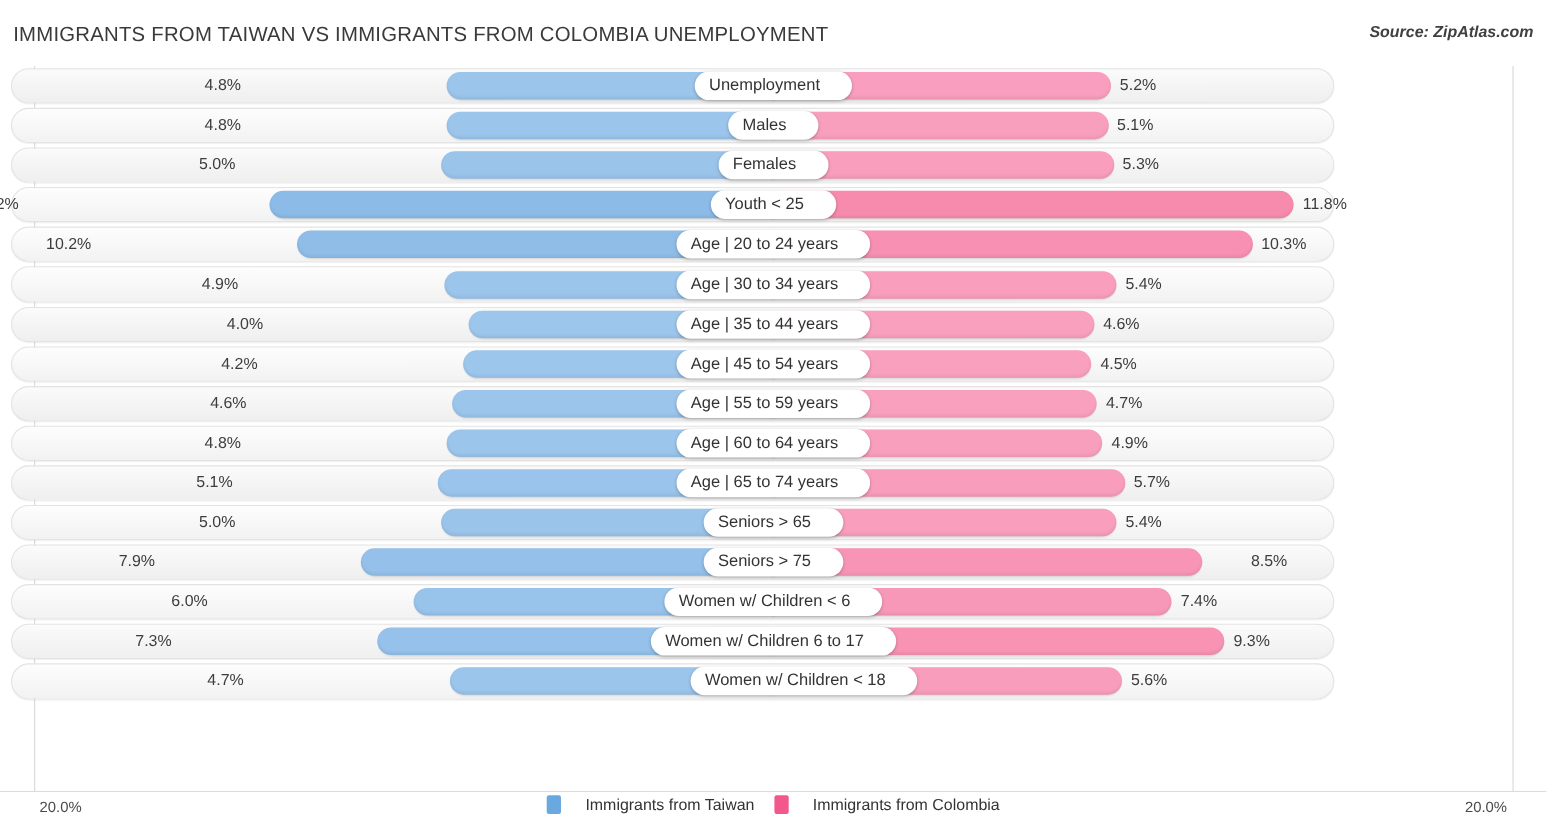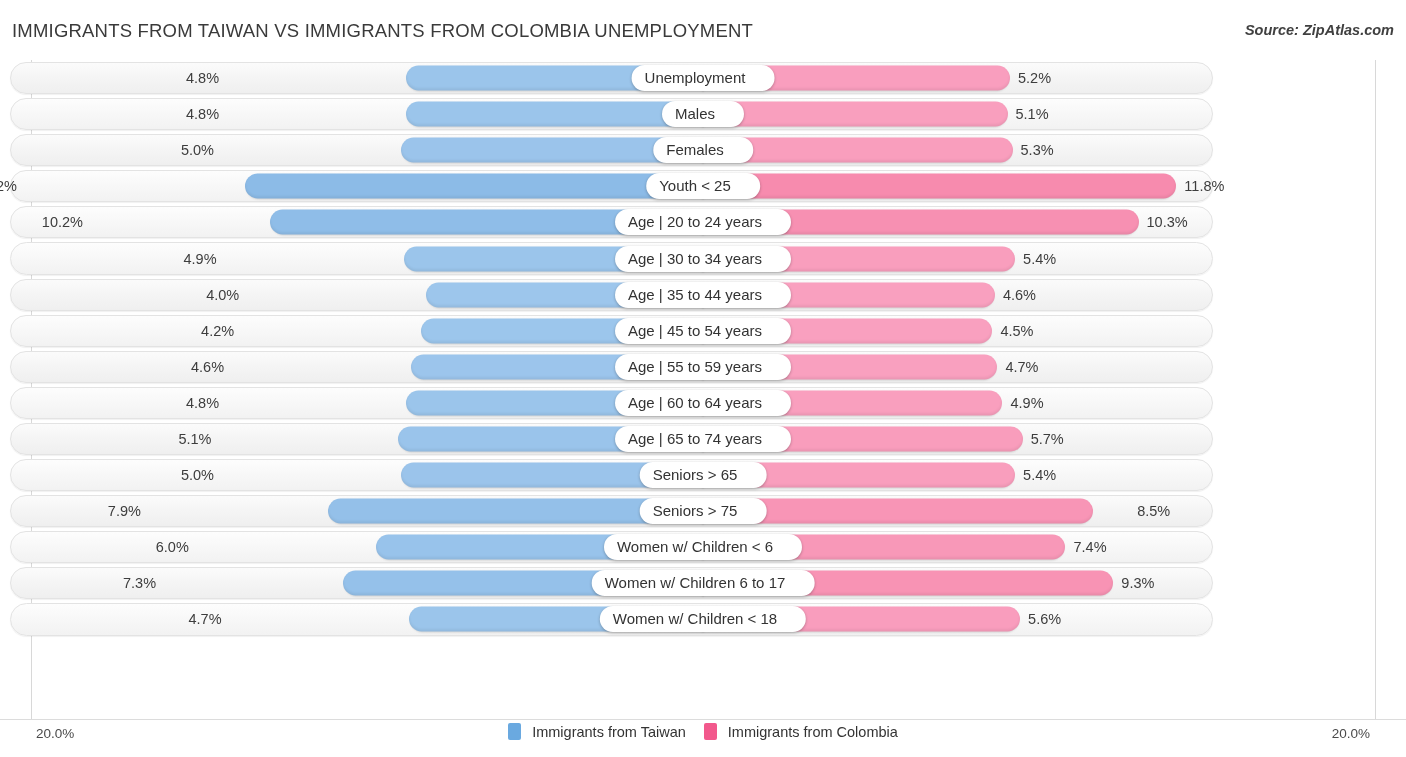--- a/index.html
+++ b/index.html
@@ -77,21 +77,21 @@
   #axis-left{
     position:absolute;left:36px;top:726px;font-size:13.5px;color:#4a4a4a;
   }
   #axis-right{
     position:absolute;right:36px;top:726px;font-size:13.5px;color:#4a4a4a;
   }
   #legend{
     position:absolute;left:0;right:0;top:723px;
     display:flex;justify-content:center;align-items:center;gap:18px;
   }
-  .legend-item{display:flex;align-items:flex-end;gap:11px;}
+  .legend-item{display:flex;align-items:flex-end;gap:22px;}
   .legend-swatch{width:13px;height:17px;border-radius:2px;display:block;}
   .legend-text{font-size:14.5px;color:#333;white-space:nowrap;}
   #baseline{
     position:absolute;left:0;right:0;top:719px;height:1px;background:#dcdcdc;
   }
 </style>
 </head>
 <body>
 
 <div id="chart-title">IMMIGRANTS FROM TAIWAN VS IMMIGRANTS FROM COLOMBIA UNEMPLOYMENT</div>
@@ -220,21 +220,21 @@
         <div class="val" style="right: 1069.96px;">7.3%</div>
         <div class="val" style="left: 1121.36px;">9.3%</div>
         <div class="cat" style="left: 703px;">Women w/ Children 6 to 17</div>
       </div>
       <div class="row alt">
         <div class="row-track"></div>
         <div class="bar left" style="left: 408.56px; width: 294.44px; background: rgb(155, 197, 235);"></div>
         <div class="bar right" style="left: 703px; width: 317.12px; background: rgb(249, 157, 189);"></div>
         <div class="val" style="right: 1004.44px;">4.7%</div>
         <div class="val" style="left: 1028.12px;">5.6%</div>
-        <div class="cat" style="left: 703px;">Women w/ Children &lt; 18</div>
+        <div class="cat" style="left: 731px;">Women w/ Children &lt; 18</div>
       </div>
     </div>
 </div>
 
 <div id="baseline"></div>
 <div id="axis-left">20.0%</div>
 <div id="axis-right">20.0%</div>
 
 <div id="legend">
   <div class="legend-item">

